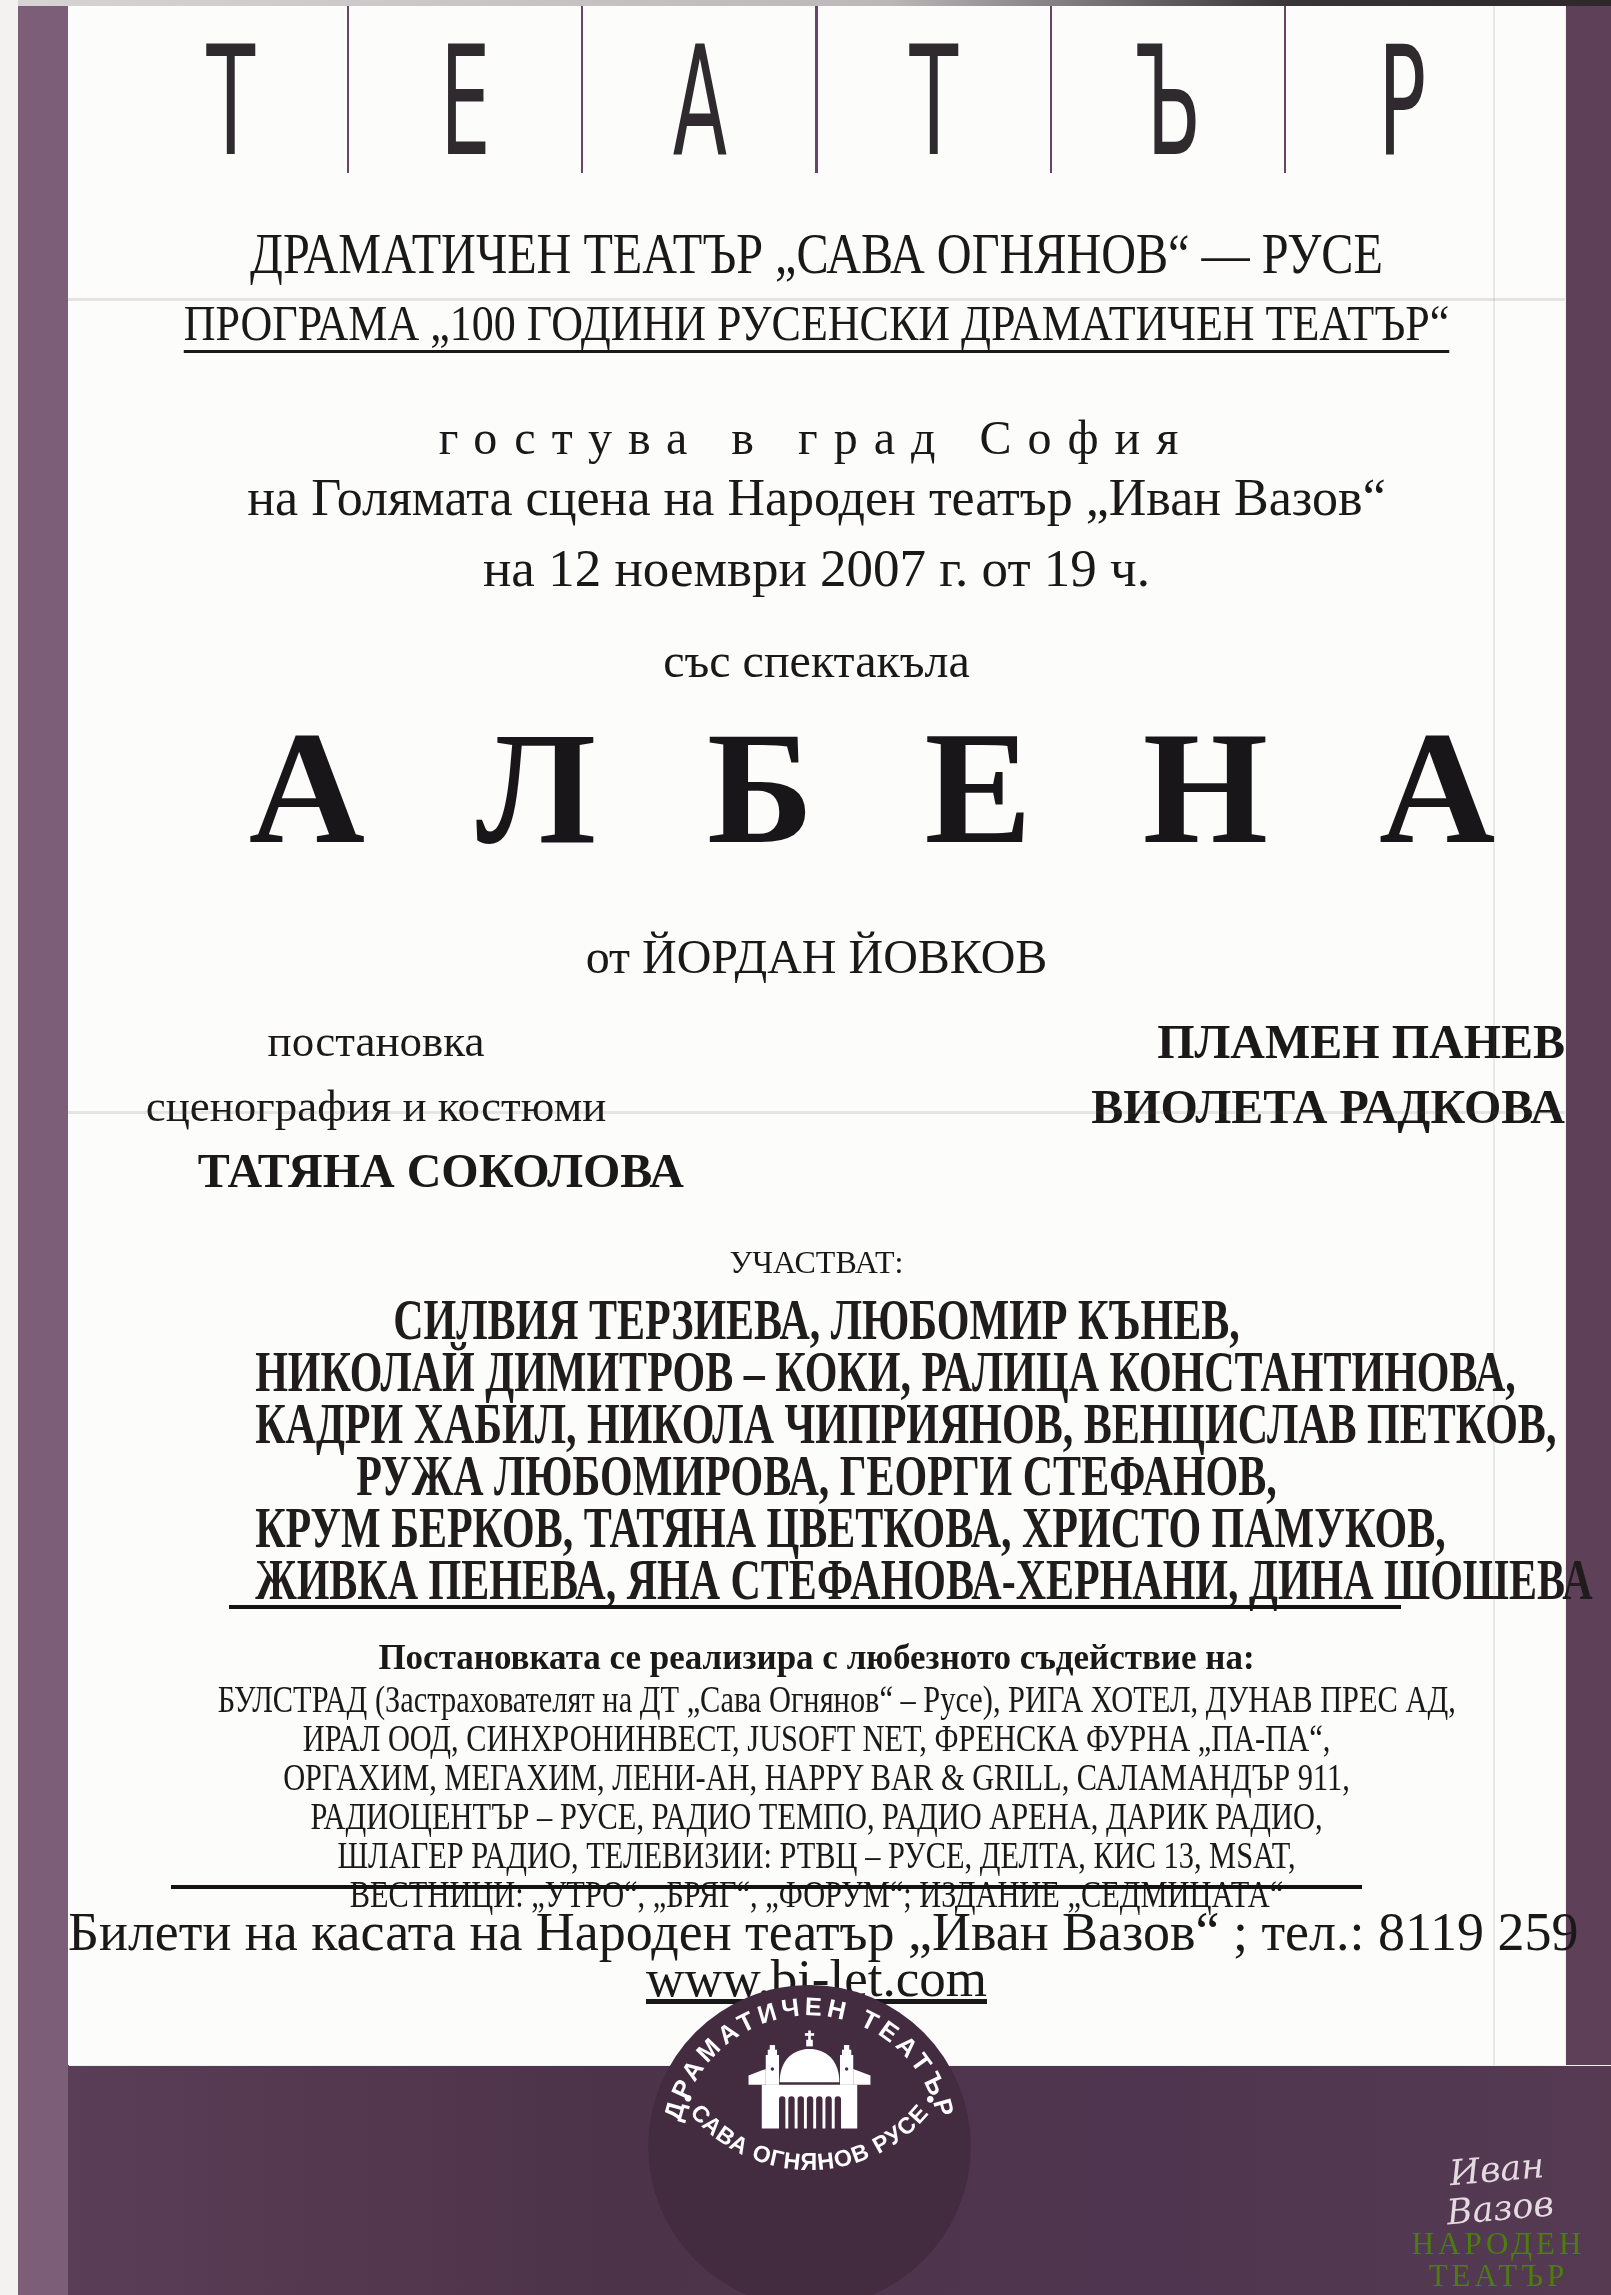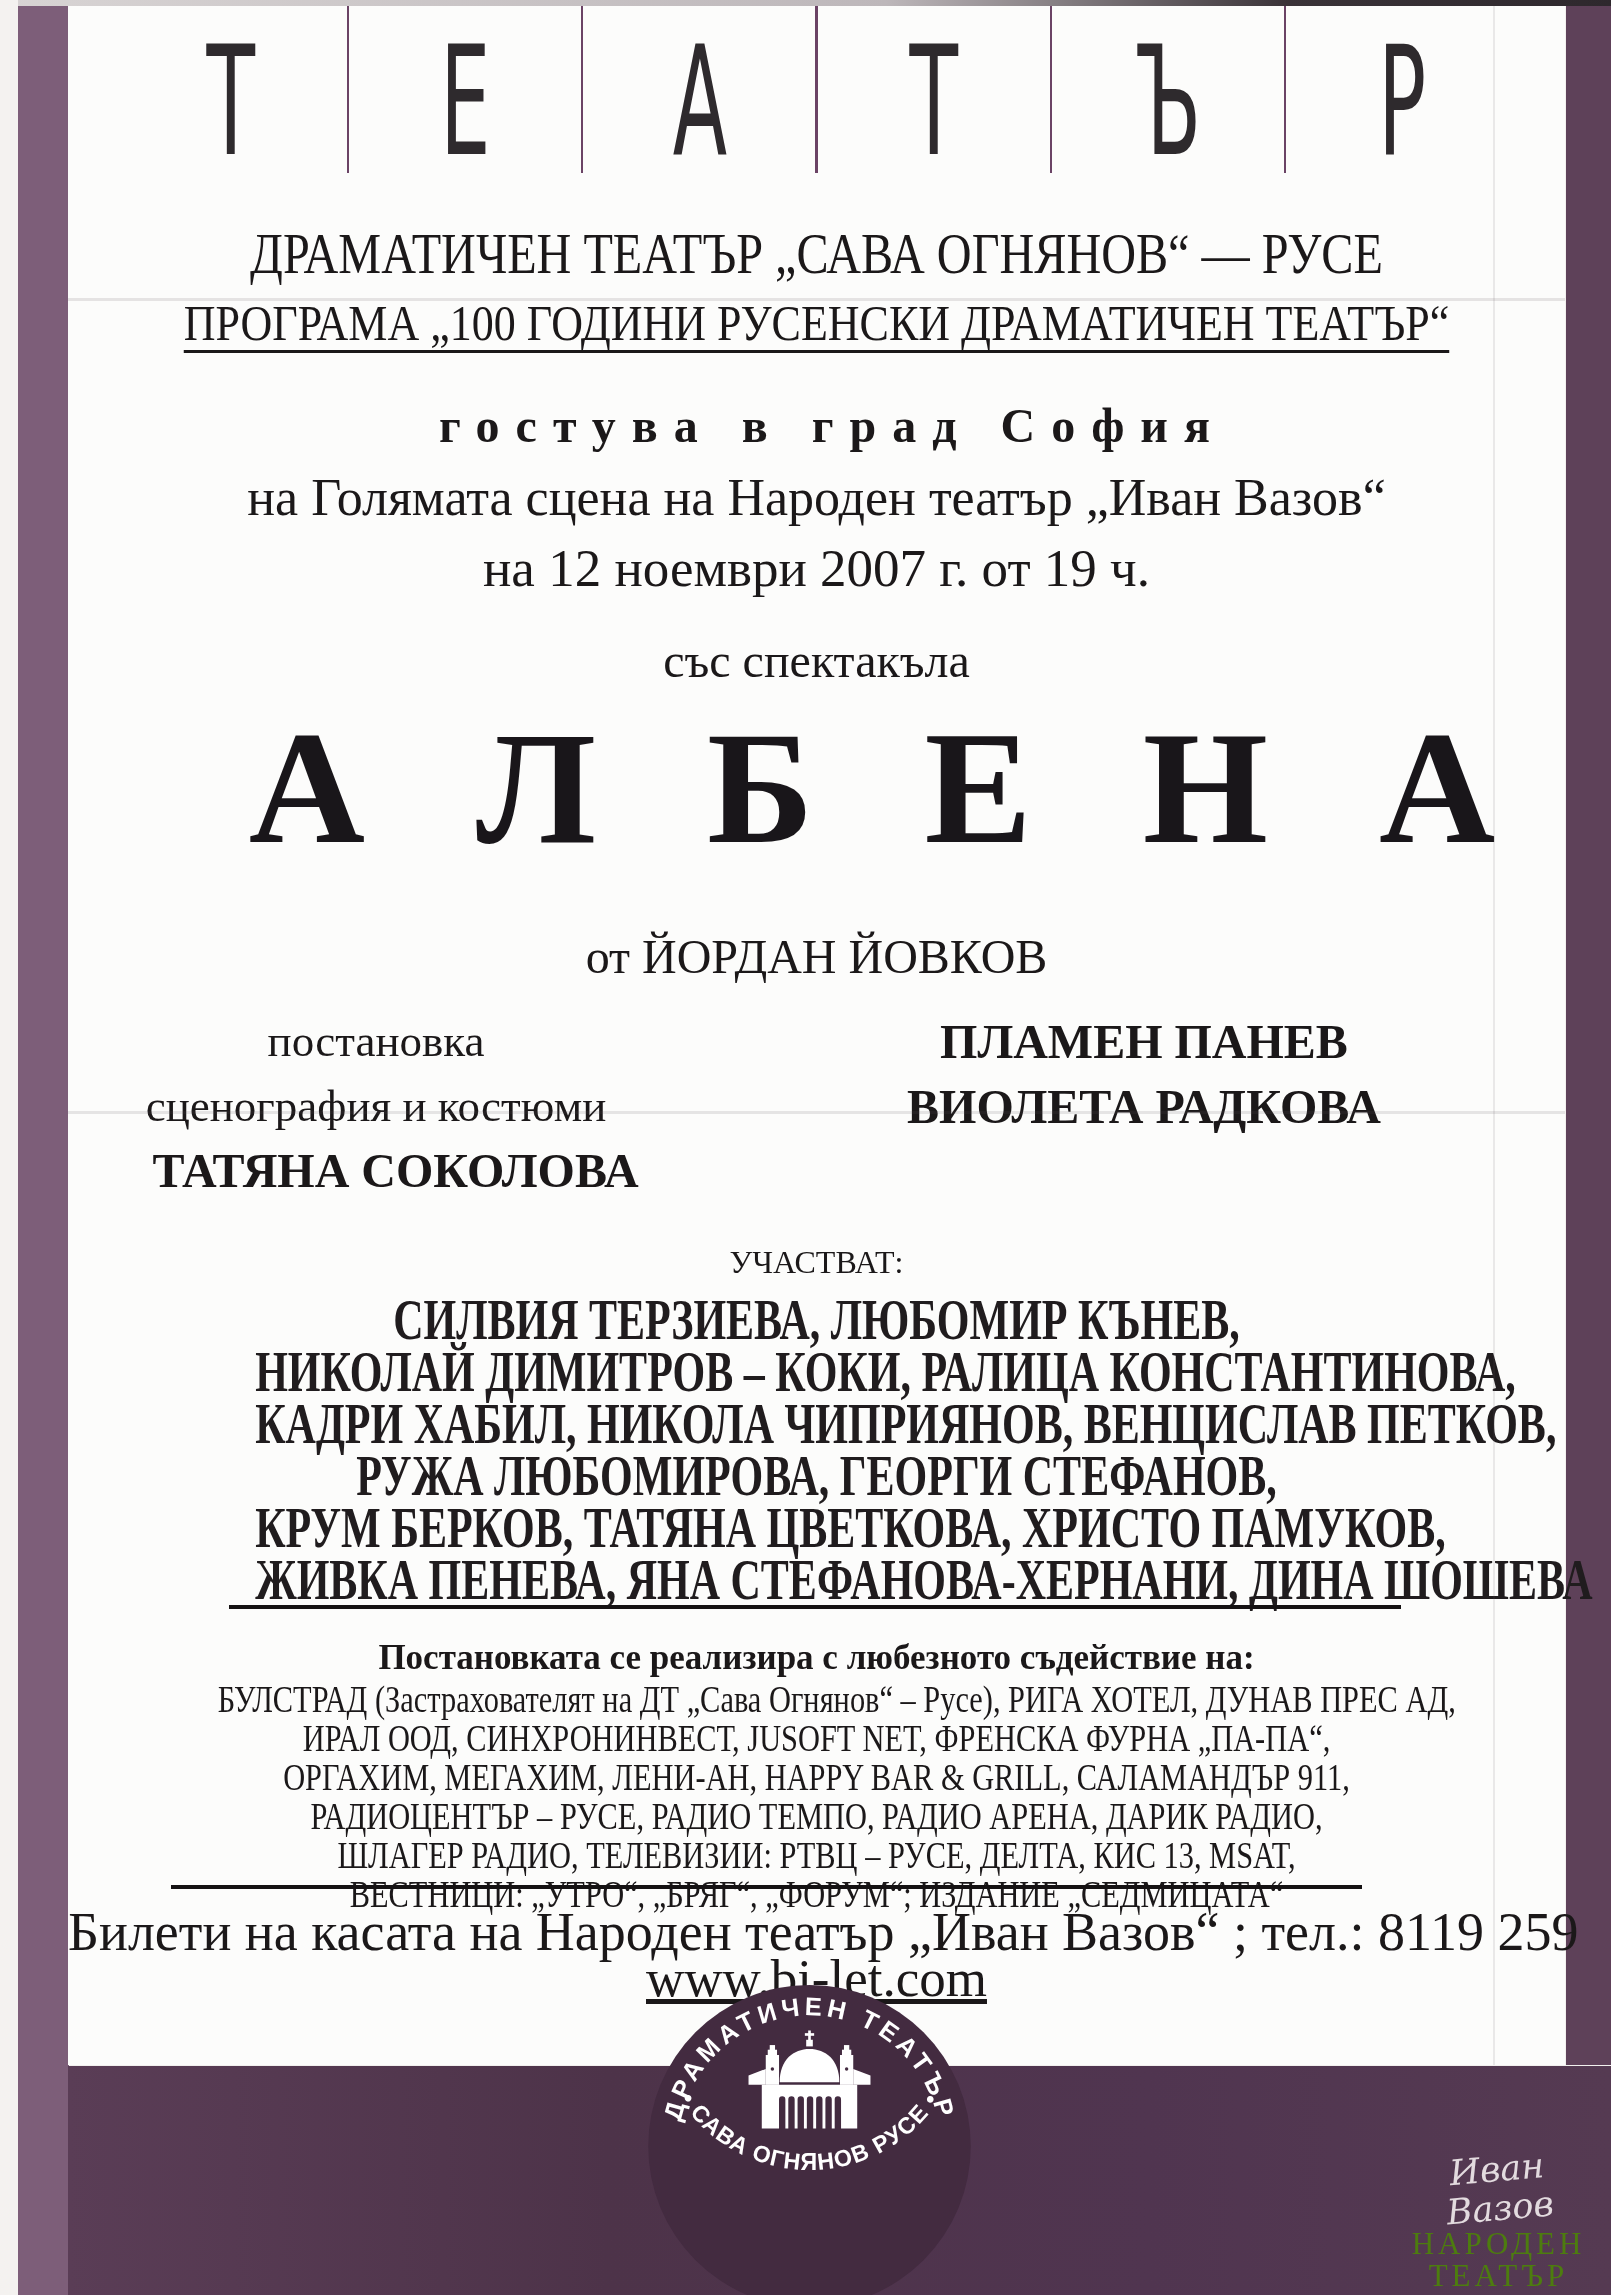--- a/index.html
+++ b/index.html
@@ -27,32 +27,32 @@
   .masthead{position:absolute;top:0;left:47px;right:47px;height:171px;display:flex;}
   .m-cell{flex:1;display:flex;align-items:flex-end;justify-content:center;}
   .m-letter{font-family:"DejaVu Sans",sans-serif;font-size:137px;line-height:1;
     transform:scale(0.58,1.1);transform-origin:center bottom;color:#2e2a2d;font-weight:normal;}
   .m-bar{width:2.4px;height:167px;background:#6b4365;}
   
   .line{position:absolute;left:0;width:100%;text-align:center;white-space:nowrap;}
   .theater-line{top:216px;font-size:56px;transform:scaleX(.86);transform-origin:center;}
   .program-line{top:288px;font-size:50px;transform:scaleX(.88);transform-origin:center;
     text-decoration:underline;text-decoration-thickness:3.2px;text-underline-offset:9.7px;}
-  .guest-line{top:392px;font-size:48px;letter-spacing:16px;padding-left:16px;font-weight:bold;}
+  .guest-line{top:404px;font-size:48px;letter-spacing:16px;}
   .venue-line{top:462px;font-size:52px;}
   .date-line{top:532px;font-size:53px;}
   .with-line{top:627px;font-size:48px;}
   .title{top:690px;font-size:161px;font-weight:bold;letter-spacing:111px;padding-left:111px;
     color:#19161a;}
   .author-line{top:923px;font-size:48px;}
   
   .credits{position:absolute;top:1009px;left:0;width:100%;display:grid;
     grid-template-columns:616px auto;row-gap:11.3px;}
   .credit-role{font-size:45px;text-align:center;line-height:53px;}
-  .credit-name{font-size:48px;font-weight:bold;text-align:center;padding-left:39px;line-height:53px;}
+  .credit-name{font-size:48px;font-weight:bold;text-align:right;padding-left:39px;line-height:53px;}
   
   .cast-heading{top:1238px;font-size:32px;}
   .cast-list{position:absolute;top:1288px;left:0;width:100%;}
   .cast-line{width:100%;text-align:center;white-space:nowrap;font-size:56px;font-weight:bold;
     line-height:52px;transform:scaleX(.75);transform-origin:center;color:#201c1e;}
   .rule{position:absolute;background:#151213;height:4px;}
   .cast-rule{top:1599px;left:161px;width:1172px;}
   
   .sponsors-heading{top:1632px;font-size:35px;font-weight:bold;}
   .sponsors{position:absolute;top:1674px;left:0;width:100%;}

